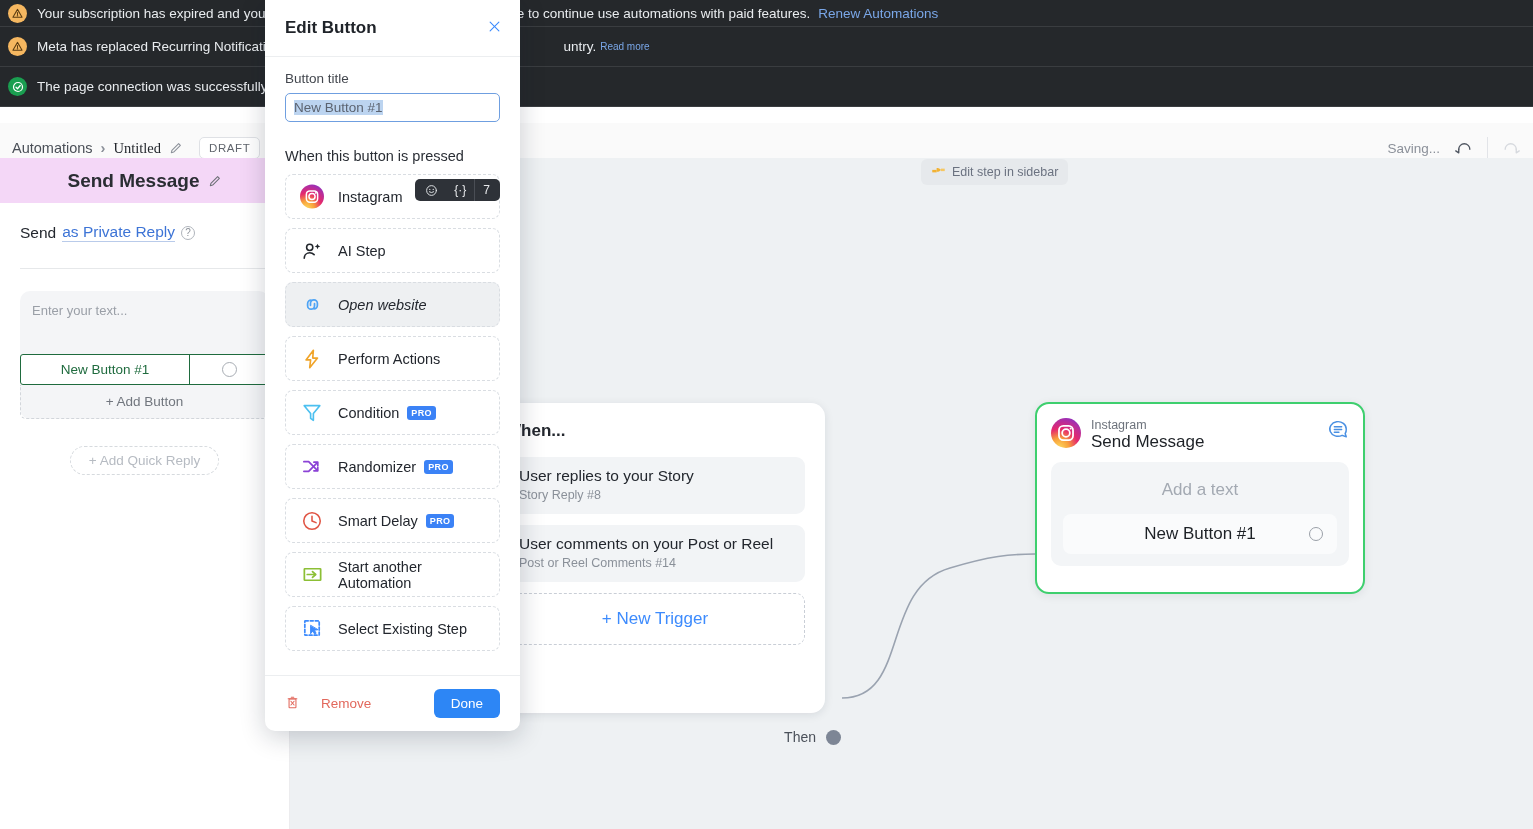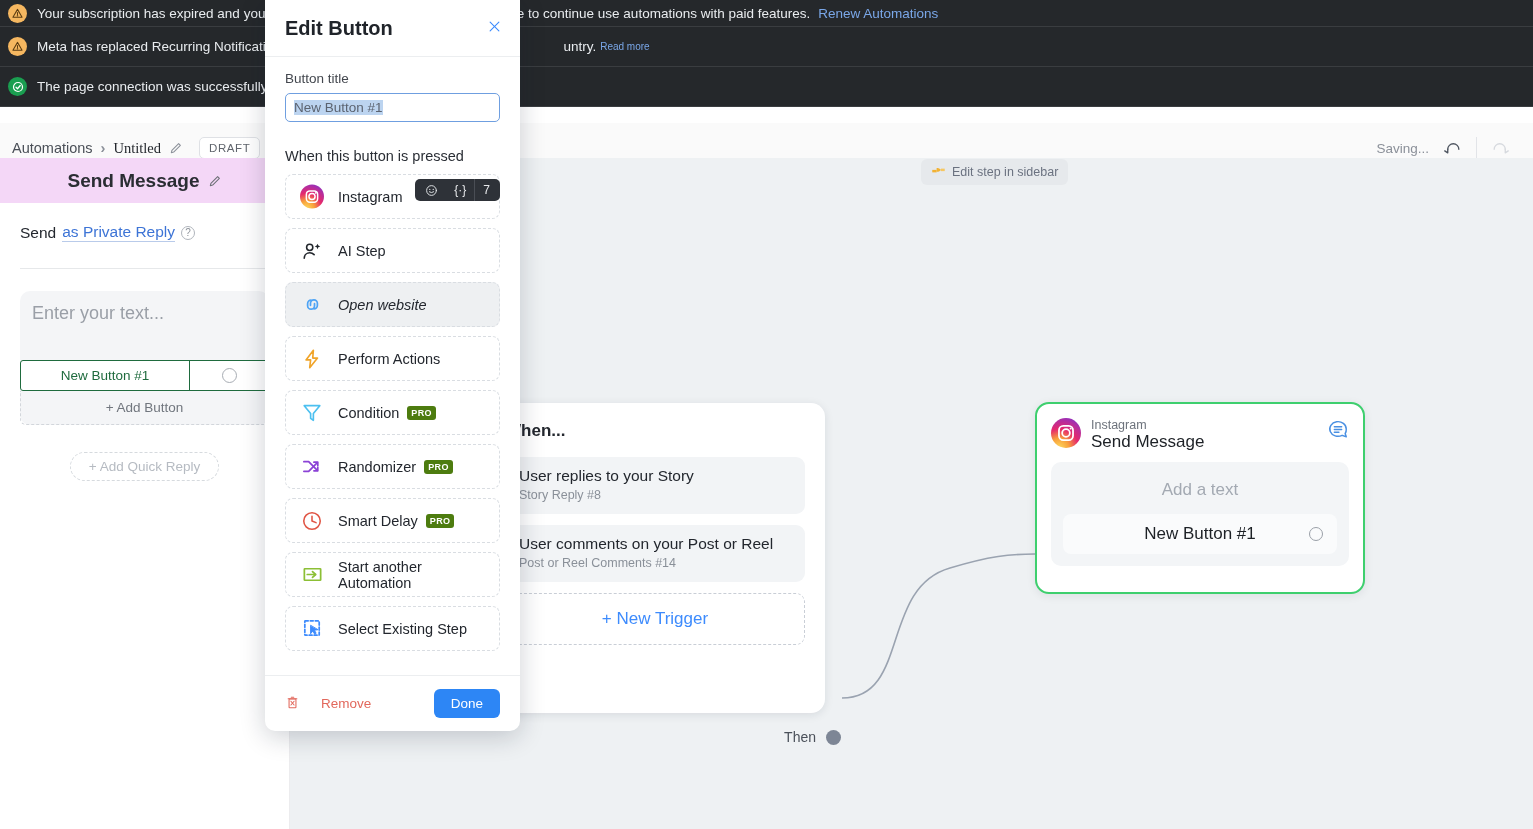--- a/index.html
+++ b/index.html
@@ -54,21 +54,21 @@
   .bc-sep { margin: 0 8px; color: #8b9099; font-weight: 600; }
   .bc-current { color: #22262c; font-family: Liberation Serif, serif; }
   .pencil { margin-left: 8px; color: #8b9099; display:inline-flex; }
   .draft-chip {
     margin-left: 16px; border: 1px solid #dfe1e5; background: #fff;
     border-radius: 5px; padding: 4px 9px; font-size: 11.5px;
     letter-spacing: .6px; color: #60656d;
   }
   .topbar-right {
     margin-left: auto; display: flex; align-items: center; gap: 14px;
-    padding-right: 23px; color: #8b9099; font-size: 13.5px;
+    padding-right: 12px; color: #8b9099; font-size: 13.5px;
   }
   .divider-v { width: 1px; height: 22px; background: #e2e4e8; }
 
   
   .canvas {
     position: absolute; left: 290px; top: 158px;
     width: 1243px; height: 671px;
     background: #eef1f3;
     overflow: hidden;
   }
@@ -154,21 +154,21 @@
   .sb-body { padding: 0 20px; }
   .send-row { display:flex; align-items:center; gap:6px; padding: 20px 0 0 0; font-size: 15.5px; color:#23272e; }
   .send-link { color:#3d74d6; border-bottom: 1px solid #b9cbea; cursor:pointer; }
   .qmark {
     width: 14px; height:14px; border-radius:50%; border:1px solid #b0b5bc;
     color:#8c9199; font-size:10px; display:inline-flex; align-items:center;
     justify-content:center; line-height:1;
   }
   .hr { height:1px; background:#e6e8ea; margin: 26px 0 0 0; }
   .msg-editor { margin-top: 22px; background:#f4f5f7; border-radius: 10px; padding: 12px 12px 0 12px; }
-  .editor-placeholder { color:#9a9fa7; font-size: 18px; padding-bottom: 36px; }
+  .editor-placeholder { color:#9a9fa7; font-size: 13px; padding-bottom: 36px; }
   .sb-button {
     border:1.5px solid #1f6b3e; border-radius: 3px; height: 31px; margin: 0 -12px;
     display:flex; align-items:center; background:#fff;
   }
   .sb-button-label { flex:1; text-align:center; color:#1f6b3e; font-size:13.5px; }
   .sb-button-sep { width:1px; height:31px; background:#1f6b3e; }
   .sb-button-circle-wrap { width: 78px; display:flex; align-items:center; justify-content:center; }
   .sb-button-circle { width:15px; height:15px; border-radius:50%; border:1.4px solid #a8adb4; }
   .sb-addbutton {
     border:1px dashed #d2d6db; border-top:none; border-radius: 0 0 6px 6px;
@@ -184,21 +184,21 @@
   .modal {
     position: absolute; left: 265px; top: 0; width: 255px; height: 731px;
     background:#fff; border-radius: 0 0 10px 10px;
     box-shadow: 0 6px 26px rgba(15,25,45,.20);
     display:flex; flex-direction:column;
   }
   .modal-head {
     height: 57px; display:flex; align-items:center;
     padding: 0 18px 0 20px; border-bottom:1px solid #eceef0;
   }
-  .modal-title { font-size: 20px; font-weight: bold; color:#20242a; }
+  .modal-title { font-size: 17px; font-weight: bold; color:#20242a; }
   .modal-close { margin-left:auto; color:#3d8bfd; font-size: 17px; cursor:pointer; line-height:1; }
   .modal-body { flex:1; padding: 14px 20px 0 20px; overflow: hidden; position: relative; }
   .field-label { font-size: 13.5px; color:#43474e; margin-bottom: 7px; }
   .title-input {
     width: 100%; height: 29px; border:1px solid #6f9fe0; border-radius: 5px;
     position: relative; display:flex; align-items:center; padding: 0 8px;
     font-size: 13.5px;
   }
   .sel-text { background:#bcd4f0; color:#5b6370; }
   .input-toolbar {
@@ -212,21 +212,21 @@
   .when-pressed { font-size: 14.5px; color:#2a2e35; margin: 26px 0 10px 0; }
   .opt {
     border:1px dashed #d9dde2; border-radius: 8px; height: 45px;
     display:flex; align-items:center; padding: 0 14px; margin-bottom: 9px;
     cursor:pointer; background:#fff;
   }
   .opt.active { background:#eef0f2;font-style:italic; }
   .opt-icon { width: 24px; height:24px; margin-right: 14px; flex:0 0 24px; display:flex; align-items:center; justify-content:center; }
   .opt-label { font-size: 14.5px; color:#23272e; }
   .pro-badge {
-    background:#4d7c0f; color:#fff; font-size: 9px; font-weight: bold;
+    background:#3b82f6; color:#fff; font-size: 9px; font-weight: bold;
     border-radius: 3px; padding: 2px 4px; margin-left: 8px; letter-spacing:.4px;
   }
   .modal-foot {
     height: 56px; border-top:1px solid #eceef0;
     display:flex; align-items:center; padding: 0 20px;
   }
   .remove-btn { display:flex; align-items:center; gap:21px; color:#e2685c; font-size: 13.5px; cursor:pointer; }
   .done-btn {
     margin-left:auto; background:#2d86f5; color:#fff; border:none;
     border-radius: 6px; font-size: 13.5px; padding: 7px 17px; cursor:pointer;

